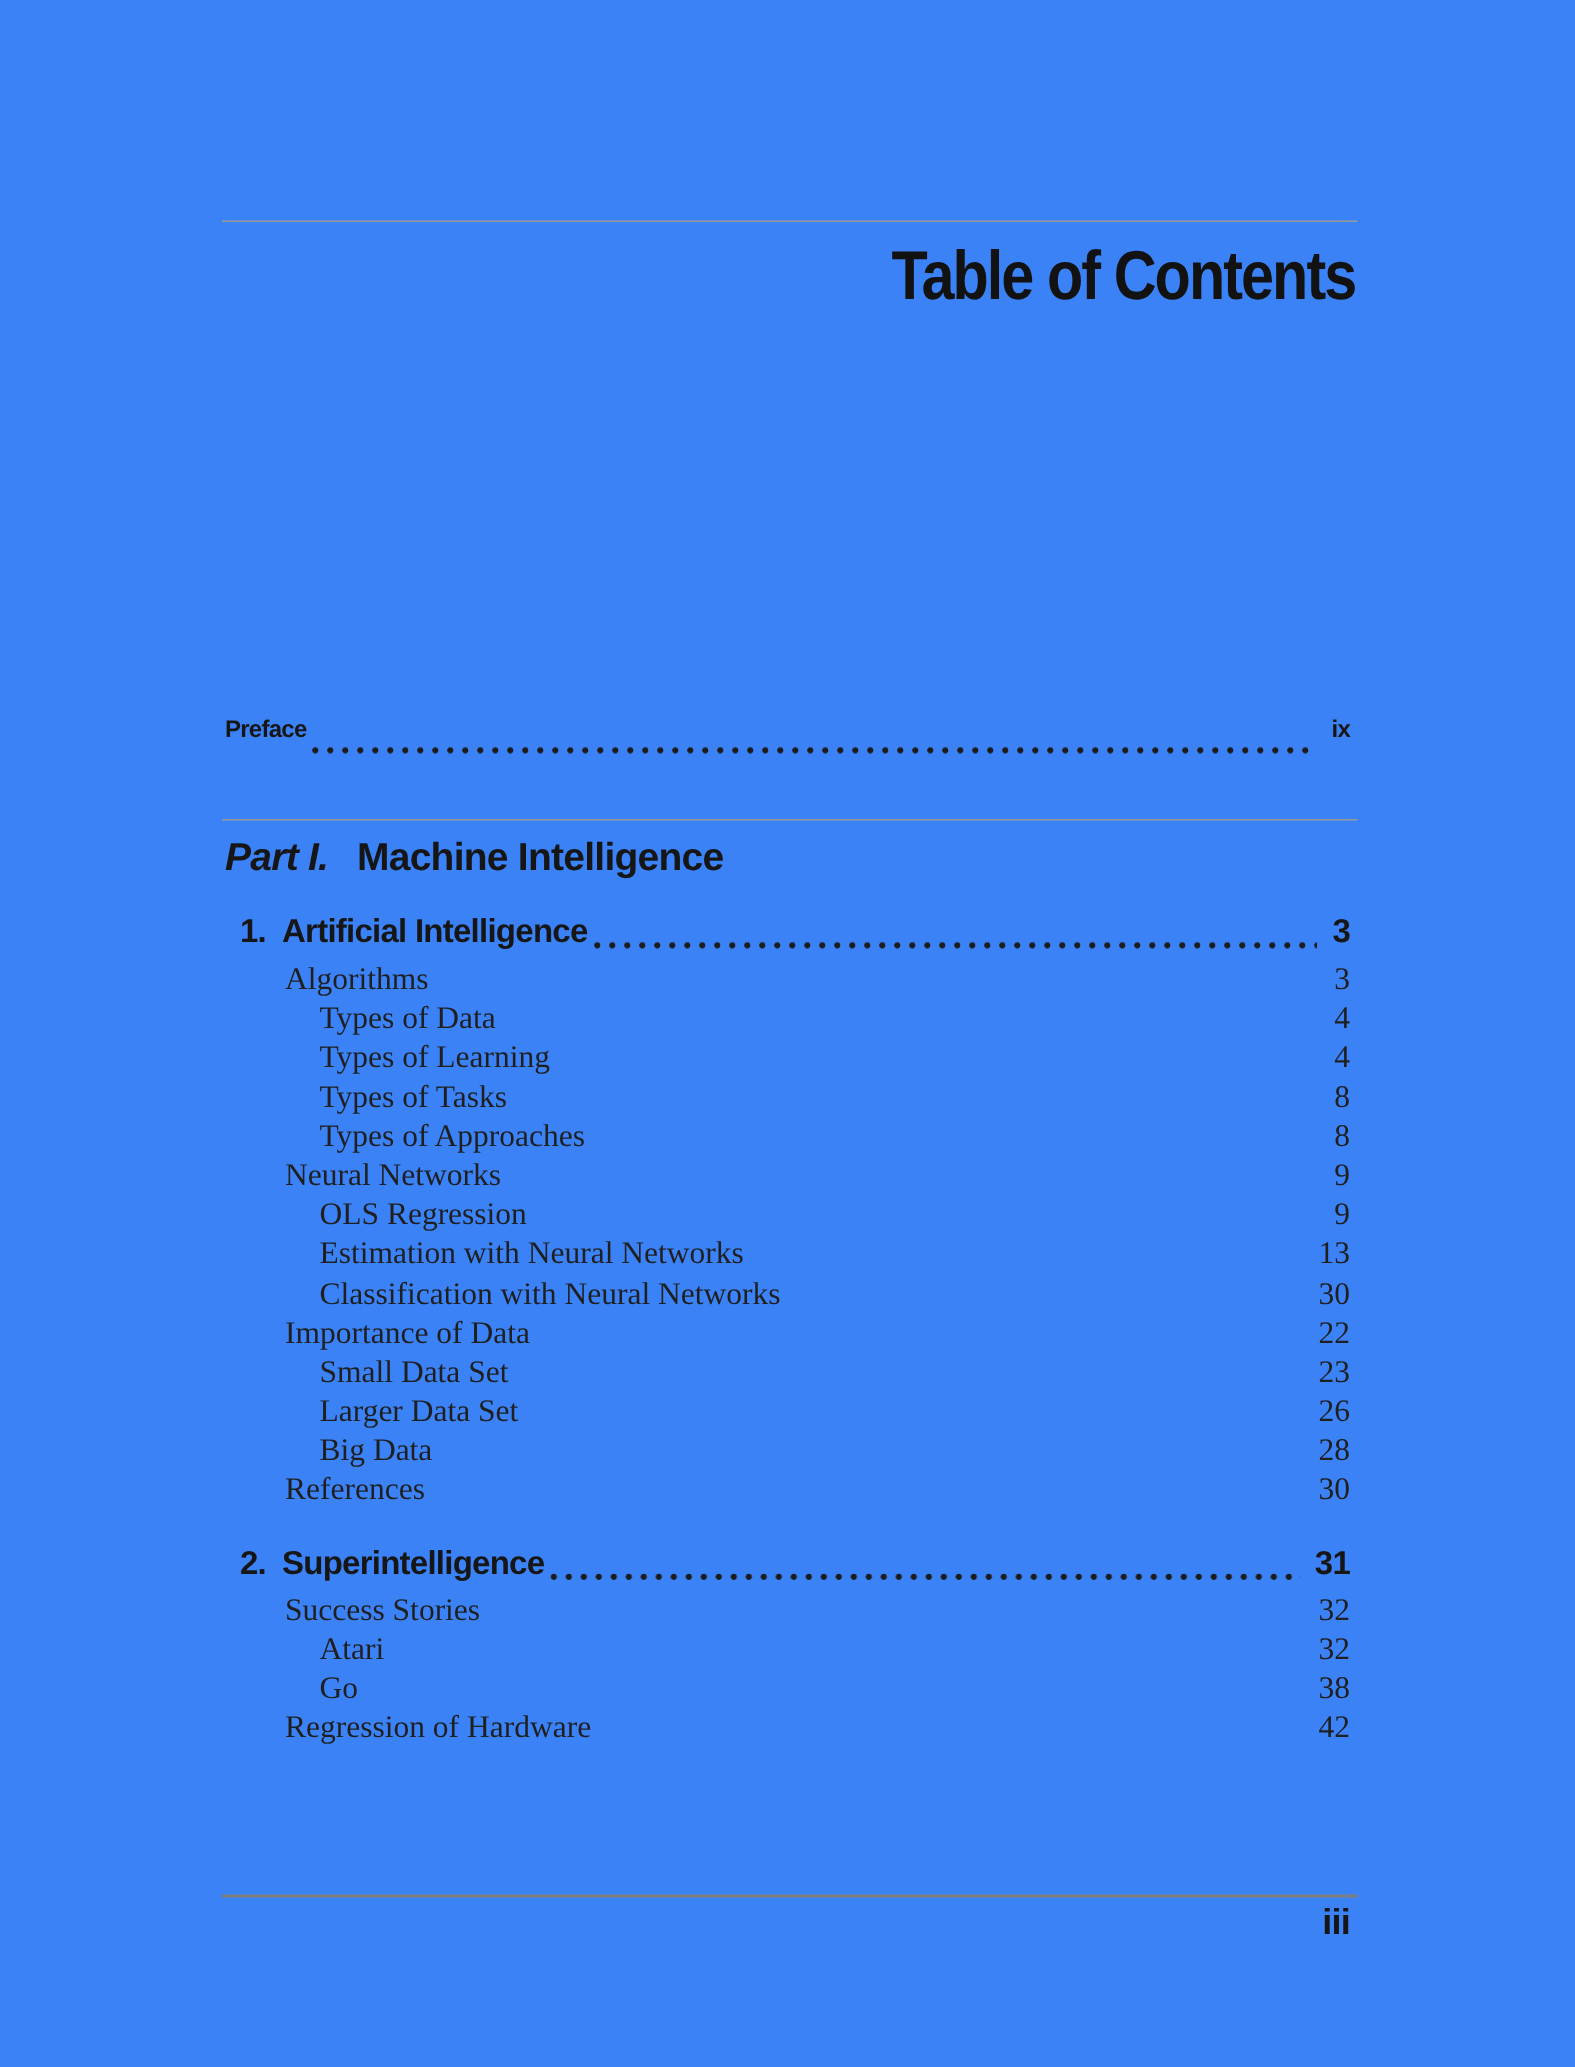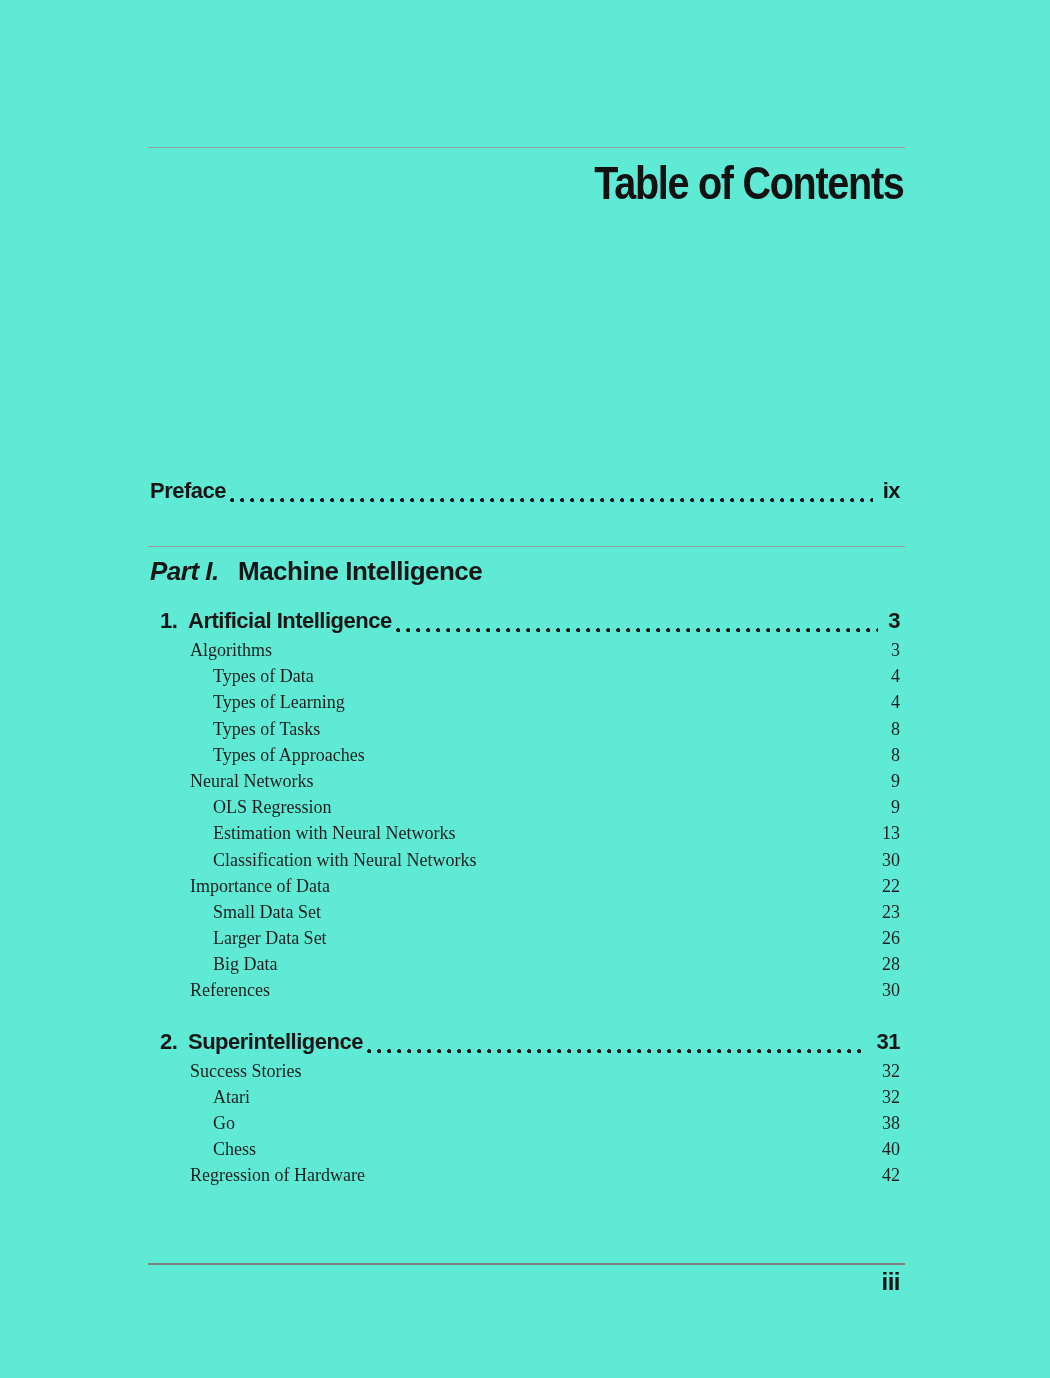--- a/index.html
+++ b/index.html
@@ -1,20 +1,20 @@
 <!DOCTYPE html>
 <html><head>
 <meta charset="utf-8">
 <style>
   html, body { margin: 0; padding: 0; background: #ffffff; }
   .page {
     position: relative;
     width: 1050px;
     height: 1378px;
-    background: #5eead4;
+    background: #3b82f6;
     font-family: "Liberation Serif", serif;
     color: #1f1f1f;
     overflow: hidden;
   }
   .rule {
     position: absolute;
     left: 148px;
     width: 757px;
     border-top: 1px solid #9a9a9a;
   }
@@ -44,21 +44,21 @@
   }
 
   .row { display: flex; align-items: baseline; }
 
   
   #preface-row {
     position: absolute;
     top: 478px;
     left: 150px;
     width: 750px;
-    font-size: 22px;
+    font-size: 16px;
     height: 30px;
   }
 
   
   #part-heading {
     position: absolute;
     top: 556px;
     left: 150px;
     width: 750px;
     font-size: 26px;
@@ -70,21 +70,21 @@
   #chapters { position: absolute; top: 608px; left: 150px; width: 750px; }
 
   .chapter-row { font-size: 22px; height: 30px; }
   .chapter-row .num {
     width: 28px;
     margin-left: 10px;
     flex: none;
   }
   .chapter-row .pg { font-size: 22px; }
 
-  .item-row { font-size: 18px; height: 26.2px; }
+  .item-row { font-size: 21px; height: 26.2px; }
   .item-row.lvl1 .lbl { padding-left: 40px; }
   .item-row.lvl2 .lbl { padding-left: 63px; }
   .item-row .spacer { flex: 1; }
   .item-row .pg { font-family: "Liberation Serif", serif; }
 
   .gap-before-ch2 { height: 22px; }
   .items-start-gap { height: 2px; }
 
   .leader {
     flex: 1;
@@ -230,25 +230,20 @@
     <div class="row item-row lvl2">
       <span class="lbl">Atari</span>
       <span class="spacer"></span>
       <span class="pg">32</span>
     </div>
     <div class="row item-row lvl2">
       <span class="lbl">Go</span>
       <span class="spacer"></span>
       <span class="pg">38</span>
     </div>
-    <div class="row item-row lvl2">
-      <span class="lbl">Chess</span>
-      <span class="spacer"></span>
-      <span class="pg">40</span>
-    </div>
     <div class="row item-row lvl1">
       <span class="lbl">Regression of Hardware</span>
       <span class="spacer"></span>
       <span class="pg">42</span>
     </div>
 
   </div>
 
   <div class="rule" id="rule-bottom"></div>
   <div id="footer-pageno">iii</div>

